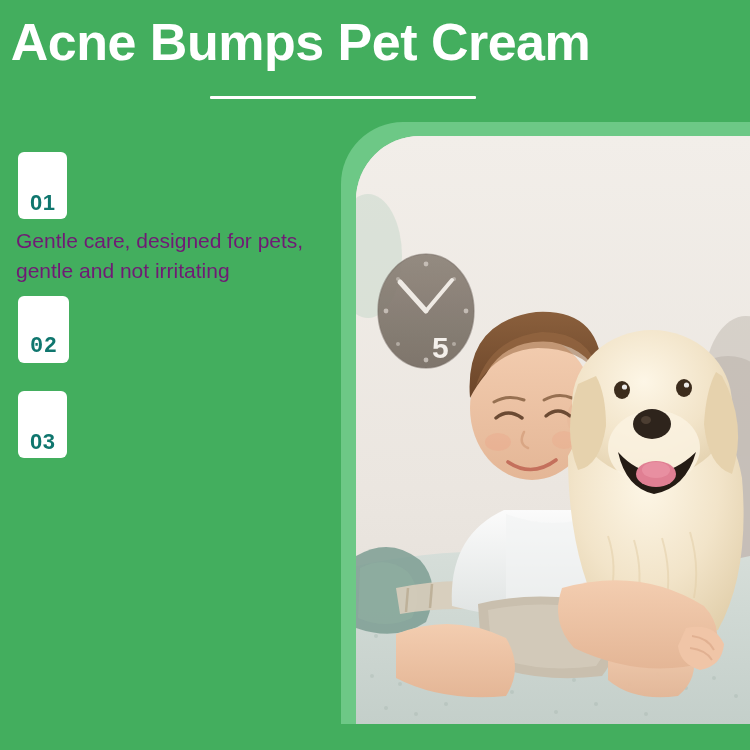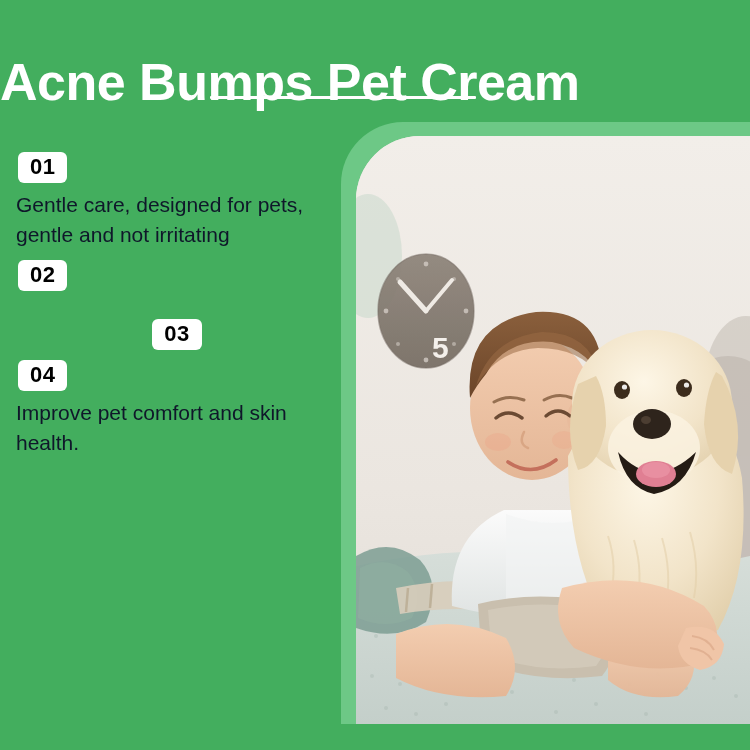--- a/index.html
+++ b/index.html
@@ -5,48 +5,48 @@
   html,body{margin:0;padding:0;}
   body{
     width:750px;height:750px;overflow:hidden;
     background:#43ae5e;
     font-family:"Liberation Sans","DejaVu Sans",sans-serif;
     position:relative;
   }
   .poster{position:absolute;inset:0;background:#43ae5e;}
 
   
-  .title-wrap{position:absolute;left:0;top:14px;width:601px;margin-top:40px;}
+  .title-wrap{position:absolute;left:0;top:14px;width:601px;text-align:center;}
   .title{
     color:#ffffff;font-size:52px;font-weight:bold;line-height:1.08;
     letter-spacing:-0.5px;white-space:nowrap;
   }
   .title-rule{
     position:absolute;left:210px;top:96px;width:266px;height:3px;
     background:#ffffff;border-radius:1px;
   }
 
   
   .features{position:absolute;left:16px;top:152px;width:320px;}
   .feature{margin:0 0 4px 0;}
   .badge{
     display:inline-block;background:#ffffff;border-radius:6px;
     padding:2px 12px 3px 12px;margin-left:2px;
   }
   .badge-num{
-    color:#000000;font-size:22px;font-weight:bold;line-height:26px;
-    letter-spacing:0.5px;display:block;
+    color:#0f766e;font-size:22px;font-weight:bold;line-height:26px;
+    letter-spacing:0.5px;display:block;margin-top:36px;
   }
   .feature-text{
-    color:#0f172a;font-size:21px;line-height:30px;font-weight:normal;
+    color:#701a75;font-size:21px;line-height:30px;font-weight:normal;
     margin:7px 0 0 0;max-width:312px;
   }
   .f1{margin-bottom:10px;}
-  .f2{margin-bottom:28px;}
-  .f3{margin-bottom:10px;text-align:center;}
+  .f2{margin-bottom:28px;font-family:Liberation Mono, monospace;}
+  .f3{margin-bottom:10px;}
 
   
   .photo-shadow{
     position:absolute;left:341px;top:122px;width:409px;height:602px;
     background:#6dc886;border-radius:62px 0 0 0;
   }
   .photo-card{
     position:absolute;left:356px;top:136px;width:394px;height:588px;
     border-radius:64px 0 0 0;overflow:hidden;background:#e8e4df;
   }
@@ -76,26 +76,20 @@
         <span class="badge-num">02</span>
       </span>
     </div>
 
     <div class="feature f3">
       <span class="badge">
         <span class="badge-num">03</span>
       </span>
     </div>
 
-    <div class="feature f4">
-      <span class="badge">
-        <span class="badge-num">04</span>
-      </span>
-      <p class="feature-text">Improve pet comfort and skin health.</p>
-    </div>
 
   </div>
 
   <div class="photo-shadow"></div>
 
   <div class="photo-card">
     <svg viewBox="0 0 394 588" xmlns="http://www.w3.org/2000/svg" aria-hidden="true">
       <defs>
         <linearGradient id="wallG" x1="0" y1="0" x2="0" y2="1">
           <stop offset="0" stop-color="#f2eee9"></stop>

